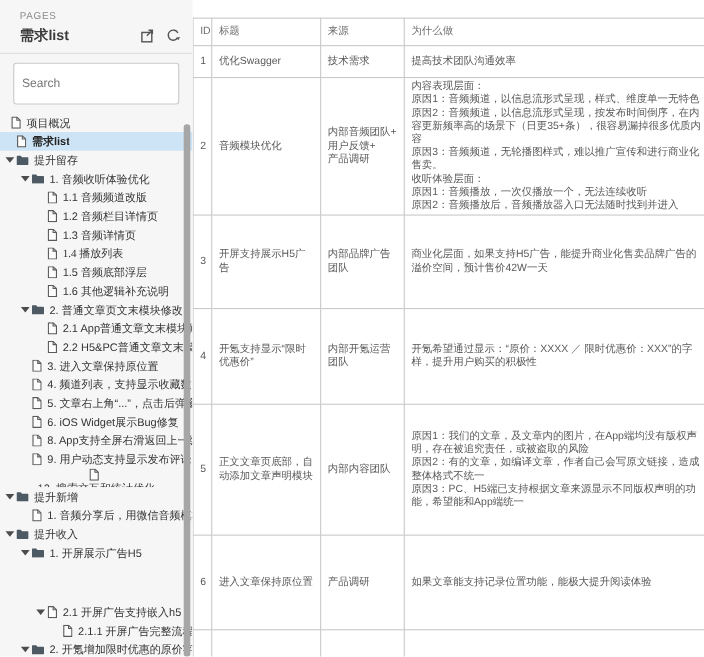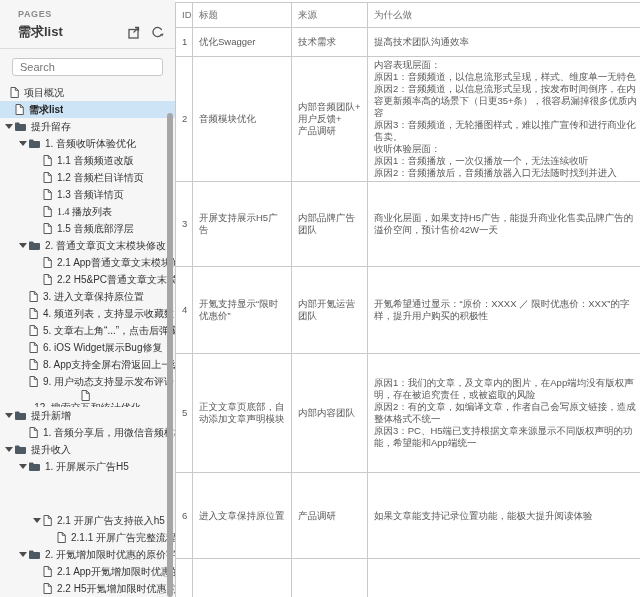--- a/index.html
+++ b/index.html
@@ -7,47 +7,47 @@
     width:640px;height:597px;overflow:hidden;background:#fff;
     display:flex;
     font-family:"Liberation Sans","DejaVu Sans",sans-serif;
   }
   
   .sidebar{
     width:175px;min-width:175px;height:597px;position:relative;
     background:#f6f6f6;overflow:hidden;box-sizing:border-box;
   }
   .sb-header{padding:9px 10px 7px 18px;border-bottom:1px solid #dcdcdc;}
-  .pages-label{font-size:9px;font-weight:bold;color:#8a8a8a;letter-spacing:.6px;}
+  .pages-label{font-size:9px;font-weight:normal;color:#8a8a8a;letter-spacing:.6px;}
   .sb-title-row{display:flex;align-items:center;margin-top:4px;}
   .sb-title{flex:1;font-size:13px;font-weight:bold;color:#3b3b3b;}
   .hicon{width:15px;height:15px;margin-left:9px;cursor:pointer;display:inline-block;}
   .search-wrap{margin:8px 12px 6px 12px;}
   .search-wrap input{
-    width:100%;box-sizing:border-box;height:18px;border:1px solid #c9c9c9;
+    width:100%;box-sizing:border-box;height:38px;border:1px solid #c9c9c9;
     border-radius:3px;background:#fff;font-size:11px;color:#444;padding:0 7px;outline:none;
     font-family:"Liberation Sans","DejaVu Sans",sans-serif;
   }
   .tree{padding-top:2px;}
   .tree-item{
     height:17px;display:flex;align-items:center;
     white-space:nowrap;overflow:hidden;font-size:10px;color:#333;cursor:pointer;
   }
   .tree-item.selected{background:#cde4f6;font-weight:bold;color:#222;}
   .tw{width:10px;min-width:10px;display:flex;align-items:center;}
   .tri{
     width:0;height:0;border-left:4px solid transparent;border-right:4px solid transparent;
     border-top:5px solid #4c4c4c;display:inline-block;
   }
   .ticon{display:flex;align-items:center;margin-right:5px;}
   .tlabel{overflow:hidden;}
   .sb-scroll-track{position:absolute;top:0;right:2px;width:6px;height:597px;background:transparent;}
   .sb-scroll-thumb{position:absolute;top:113px;left:0;width:6px;height:484px;background:#a6a6a6;border-radius:3px;}
   
-  .main{flex:1;overflow:hidden;padding-top:2px;background:#fff;}
+  .main{flex:1;overflow:hidden;padding-top:16px;background:#fff;}
   table.req{
     border-collapse:collapse;table-layout:fixed;width:470px;
     font-size:9.5px;color:#595959;
   }
   table.req th,table.req td{
     border:1px solid #c9c9c9;padding:2px 6px;vertical-align:middle;
     overflow:hidden;line-height:12px;
   }
   table.req th{color:#6e6e6e;font-weight:normal;text-align:left;height:20px;}
   td.c-why,td.c-src,td.c-title{white-space:pre-line;word-break:break-all;}
@@ -163,20 +163,30 @@
       <div class="tree-item" style="padding-left: 33px;">
         <span class="tw"></span>
         <span class="ticon">
           <svg width="9" height="11" viewBox="0 0 9 11">
             <path d="M1 .5 h4.3 L8.3 3.3 V10.5 H1 Z" fill="#fdfdfd" stroke="#5a5a5a" stroke-width="1"></path>
             <path d="M5.3 .5 V3.3 H8.3" fill="none" stroke="#5a5a5a" stroke-width="1"></path>
           </svg>
         </span>
         <span class="tlabel">1.5 音频底部浮层</span>
       </div>
+      <div class="tree-item" style="padding-left: 33px;">
+        <span class="tw"></span>
+        <span class="ticon">
+          <svg width="9" height="11" viewBox="0 0 9 11">
+            <path d="M1 .5 h4.3 L8.3 3.3 V10.5 H1 Z" fill="#fdfdfd" stroke="#5a5a5a" stroke-width="1"></path>
+            <path d="M5.3 .5 V3.3 H8.3" fill="none" stroke="#5a5a5a" stroke-width="1"></path>
+          </svg>
+        </span>
+        <span class="tlabel">1.6 其他逻辑补充说明</span>
+      </div>
       <div class="tree-item" style="padding-left: 19px;">
         <span class="tw">
           <span class="tri"></span>
         </span>
         <span class="ticon">
           <svg width="11" height="9" viewBox="0 0 11 9">
             <path d="M0 1.4 Q0 .6 .8 .6 H3.9 L5 1.9 H10.2 Q11 1.9 11 2.7 V8.1 Q11 8.9 10.2 8.9 H.8 Q0 8.9 0 8.1 Z" fill="#4d5a64"></path>
           </svg>
         </span>
         <span class="tlabel">2. 普通文章页文末模块修改</span>

